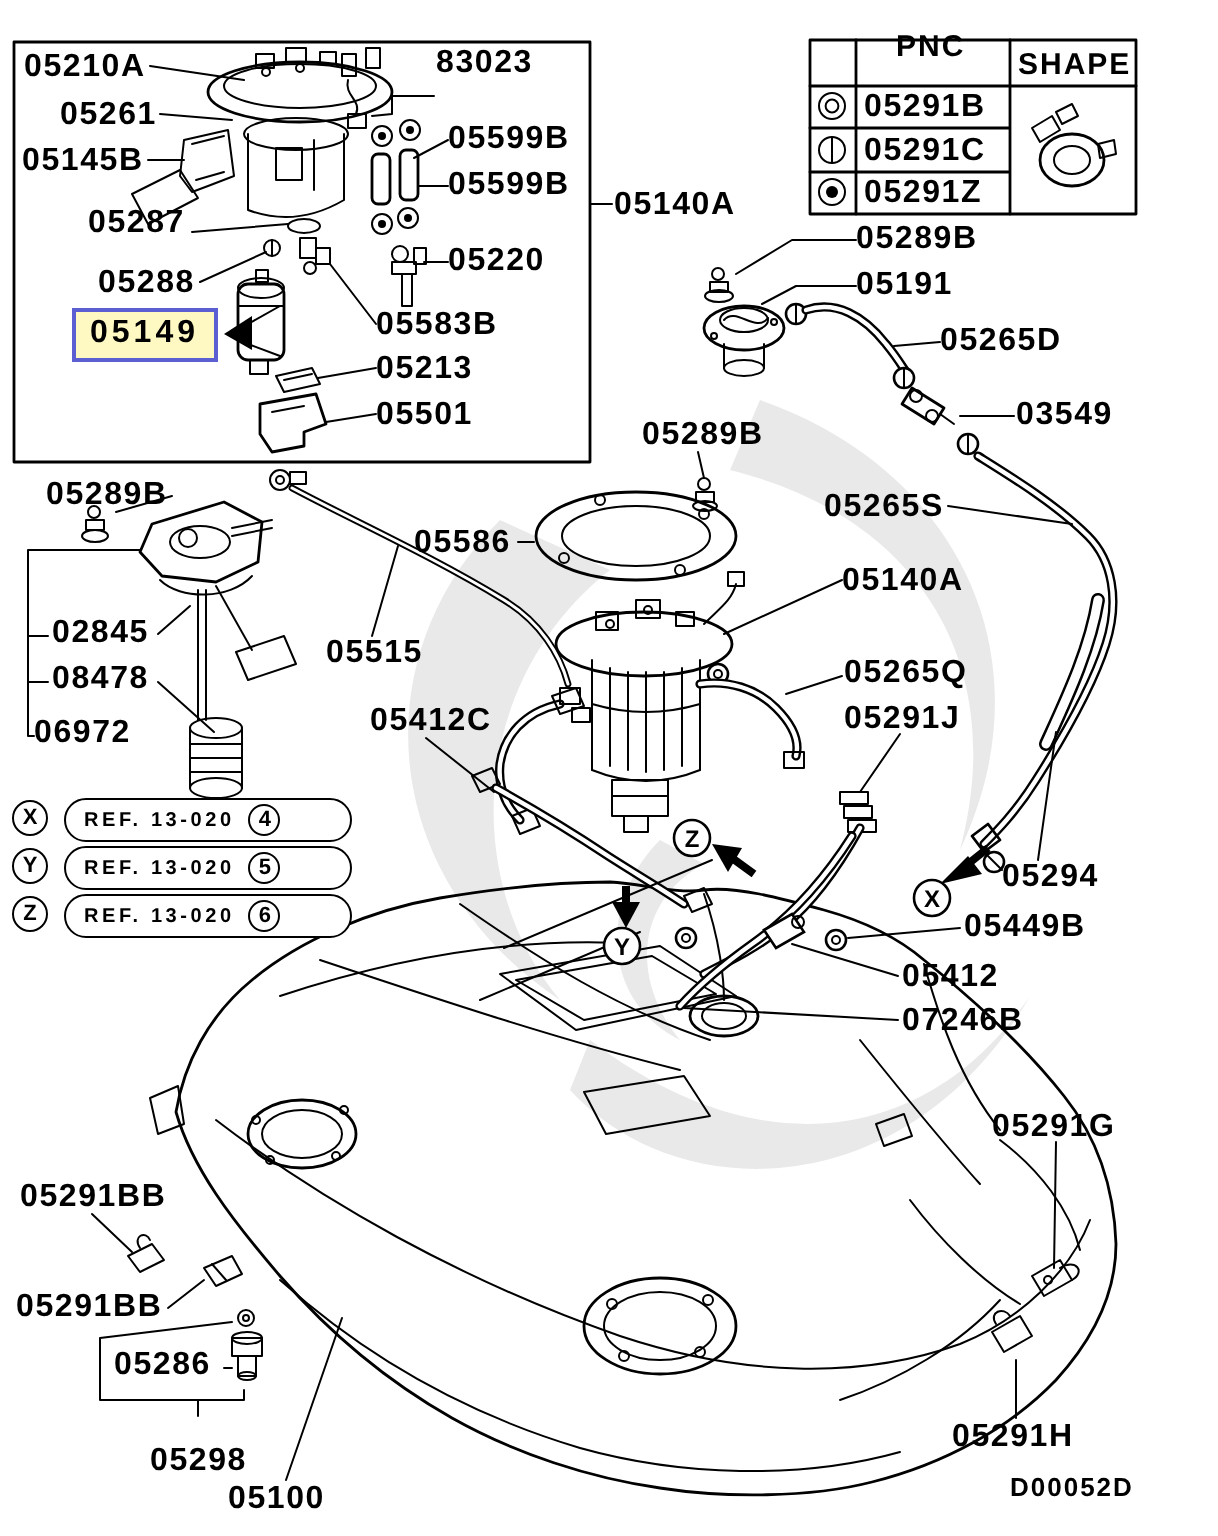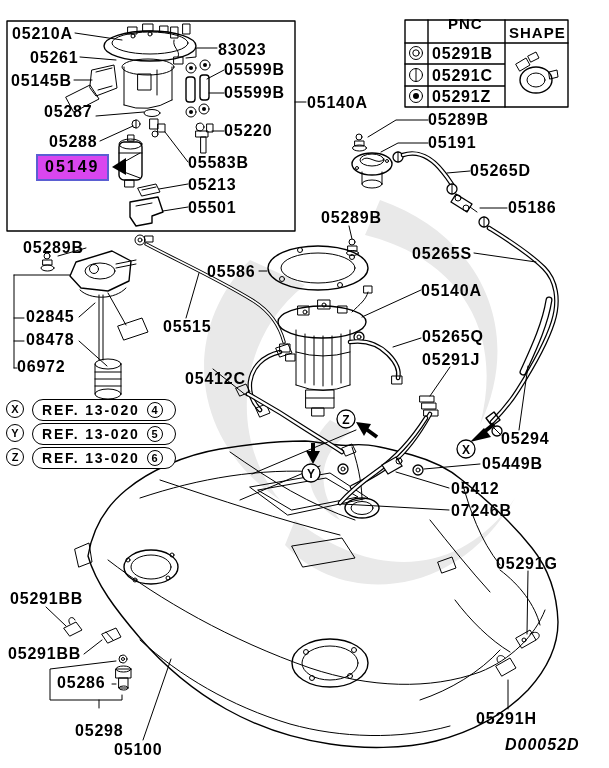--- a/index.html
+++ b/index.html
@@ -12,29 +12,29 @@
   .tube{fill:none;stroke:#000;stroke-width:4.6;stroke-linecap:round;}
   .tubein{fill:none;stroke:#fff;stroke-width:2.2;stroke-linecap:round;}
   .pipe{fill:none;stroke:#000;stroke-width:3.4;stroke-linecap:round;}
   .pipein{fill:none;stroke:#fff;stroke-width:1.5;stroke-linecap:round;}
   .wm{fill:#e9e9e9;}
   .bk{fill:#000;}
   .wf{fill:#fff;stroke:#000;stroke-width:1.3;}
   .svgtxt{font:700 12px "Liberation Sans",sans-serif;}
   .lbl{position:absolute;font-weight:700;font-size:16px;letter-spacing:.8px;
        color:#000;white-space:nowrap;line-height:1;}
-  .hl{background:#d946ef;border:2px solid #5b5fd2;padding:3px 7px 4px;letter-spacing:2px;}
-  .code{font-size:16px;letter-spacing:1px;font-style:italic;}
+  .hl{background:#fef9c3;border:2px solid #5b5fd2;padding:3px 7px 4px;letter-spacing:2px;}
+  .code{font-size:13px;letter-spacing:1px;}
   .hdr{font-size:15px;letter-spacing:1px;}
   .mark{position:absolute;width:18px;height:18px;border:1.7px solid #000;border-radius:50%;
         display:flex;align-items:center;justify-content:center;
         font-weight:700;font-size:11px;background:#fff;}
   .ref{position:absolute;height:22px;border:1.8px solid #000;border-radius:11px;
        display:flex;align-items:center;gap:7px;padding:0 5px 0 9px;background:#fff;}
-  .ref .t{font-weight:700;font-size:14px;letter-spacing:1.8px;white-space:nowrap;}
+  .ref .t{font-weight:700;font-size:10px;letter-spacing:1.8px;white-space:nowrap;}
   .cir{display:inline-flex;align-items:center;justify-content:center;flex:none;
        width:16px;height:16px;border:1.7px solid #000;border-radius:50%;
        font-weight:700;font-size:11px;}
 </style>
 </head>
 <body>
 
 <svg id="art" width="609" height="768" viewBox="0 0 609 768">
 
   <g>
@@ -364,46 +364,46 @@
     <circle class="wf" cx="311" cy="473" r="9"></circle>
     <text class="svgtxt" x="311" y="477.5" text-anchor="middle">Y</text>
     <circle class="wf" cx="466" cy="449" r="9"></circle>
     <text class="svgtxt" x="466" y="453.5" text-anchor="middle">X</text>
   </g>
 </svg>
 
 <div class="lbl" style="left:12px;top:26px">05210A</div>
 <div class="lbl" style="left:30px;top:50px">05261</div>
 <div class="lbl" style="left:11px;top:73px">05145B</div>
-<div class="lbl" style="left:218px;top:42px">83023</div>
+<div class="lbl" style="left:218px;top:24px">83023</div>
 <div class="lbl" style="left:224px;top:62px">05599B</div>
 <div class="lbl" style="left:224px;top:85px">05599B</div>
 <div class="lbl" style="left:44px;top:104px">05287</div>
 <div class="lbl" style="left:224px;top:123px">05220</div>
 <div class="lbl" style="left:49px;top:134px">05288</div>
 <div class="lbl hl" style="left:36px;top:154px">05149</div>
 <div class="lbl" style="left:188px;top:155px">05583B</div>
 <div class="lbl" style="left:188px;top:177px">05213</div>
 <div class="lbl" style="left:188px;top:200px">05501</div>
 <div class="lbl" style="left:307px;top:95px">05140A</div>
 
 <div class="lbl" style="left:428px;top:112px">05289B</div>
 <div class="lbl" style="left:428px;top:135px">05191</div>
 <div class="lbl" style="left:470px;top:163px">05265D</div>
-<div class="lbl" style="left:508px;top:200px">05186</div>
+<div class="lbl" style="left:508px;top:200px">03549</div>
 <div class="lbl" style="left:412px;top:246px">05265S</div>
 <div class="lbl" style="left:321px;top:210px">05289B</div>
 <div class="lbl" style="left:207px;top:264px">05586</div>
 <div class="lbl" style="left:421px;top:283px">05140A</div>
 <div class="lbl" style="left:23px;top:240px">05289B</div>
 <div class="lbl" style="left:26px;top:309px">02845</div>
 <div class="lbl" style="left:26px;top:332px">08478</div>
 <div class="lbl" style="left:17px;top:359px">06972</div>
 <div class="lbl" style="left:163px;top:319px">05515</div>
-<div class="lbl" style="left:185px;top:371px">05412C</div>
+<div class="lbl" style="left:185px;top:353px">05412C</div>
 <div class="lbl" style="left:422px;top:329px">05265Q</div>
 <div class="lbl" style="left:422px;top:352px">05291J</div>
 <div class="lbl" style="left:501px;top:431px">05294</div>
 <div class="lbl" style="left:482px;top:456px">05449B</div>
 <div class="lbl" style="left:451px;top:481px">05412</div>
 <div class="lbl" style="left:451px;top:503px">07246B</div>
 
 <div class="lbl" style="left:10px;top:591px">05291BB</div>
 <div class="lbl" style="left:8px;top:646px">05291BB</div>
 <div class="lbl" style="left:57px;top:675px">05286</div>

